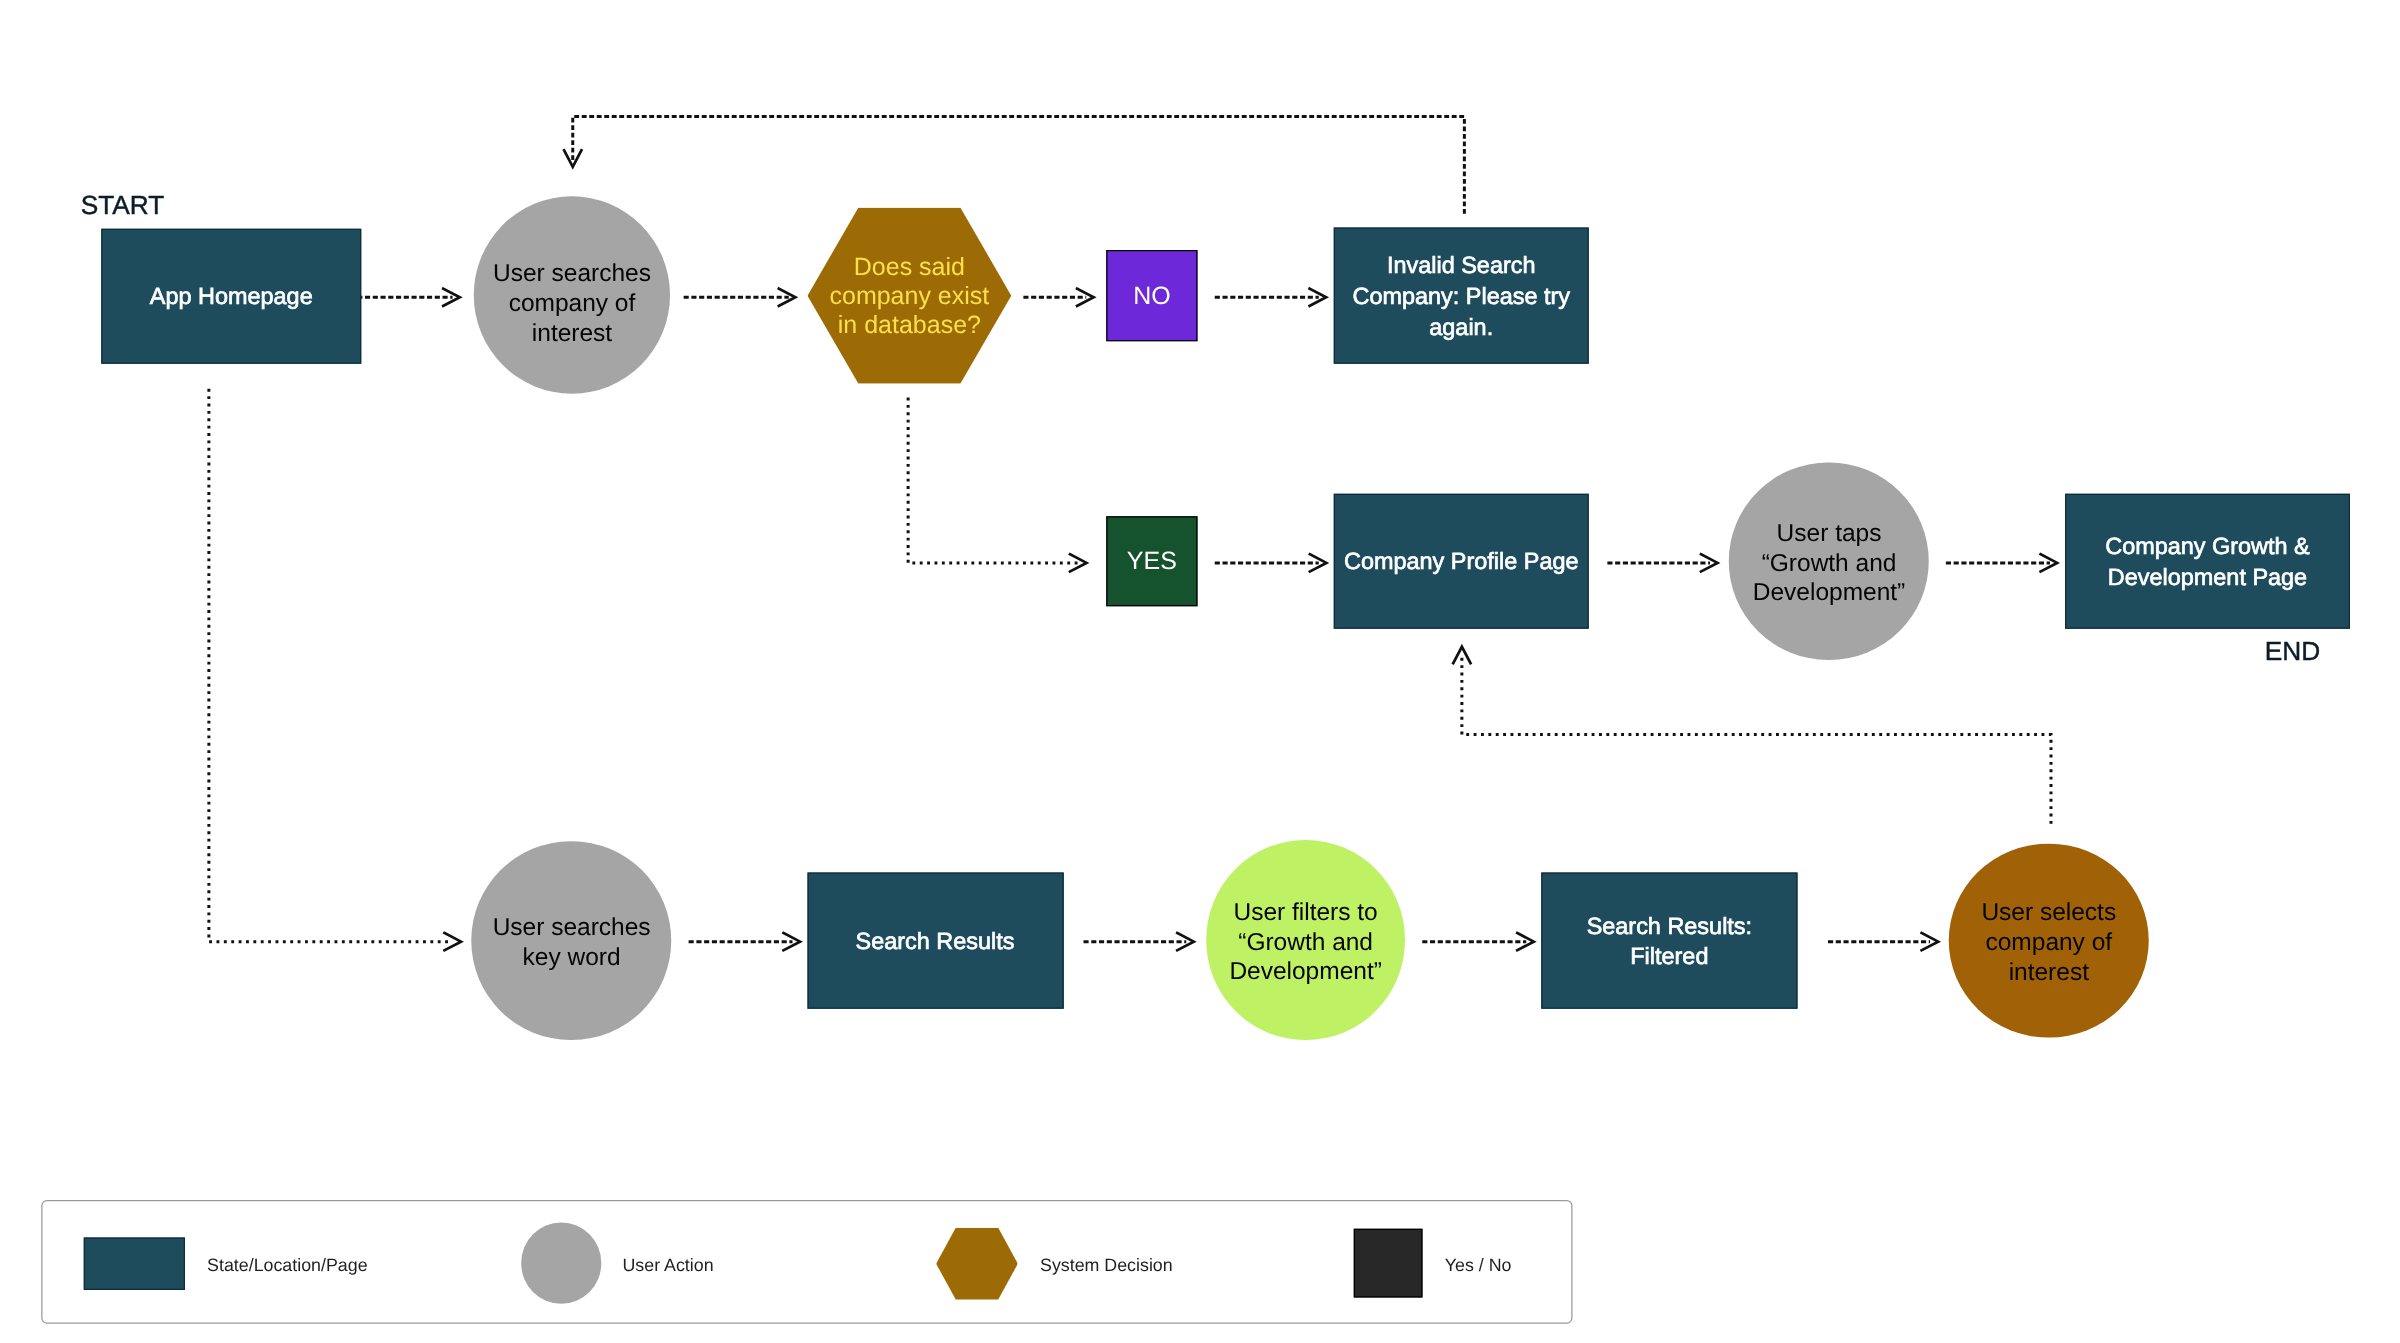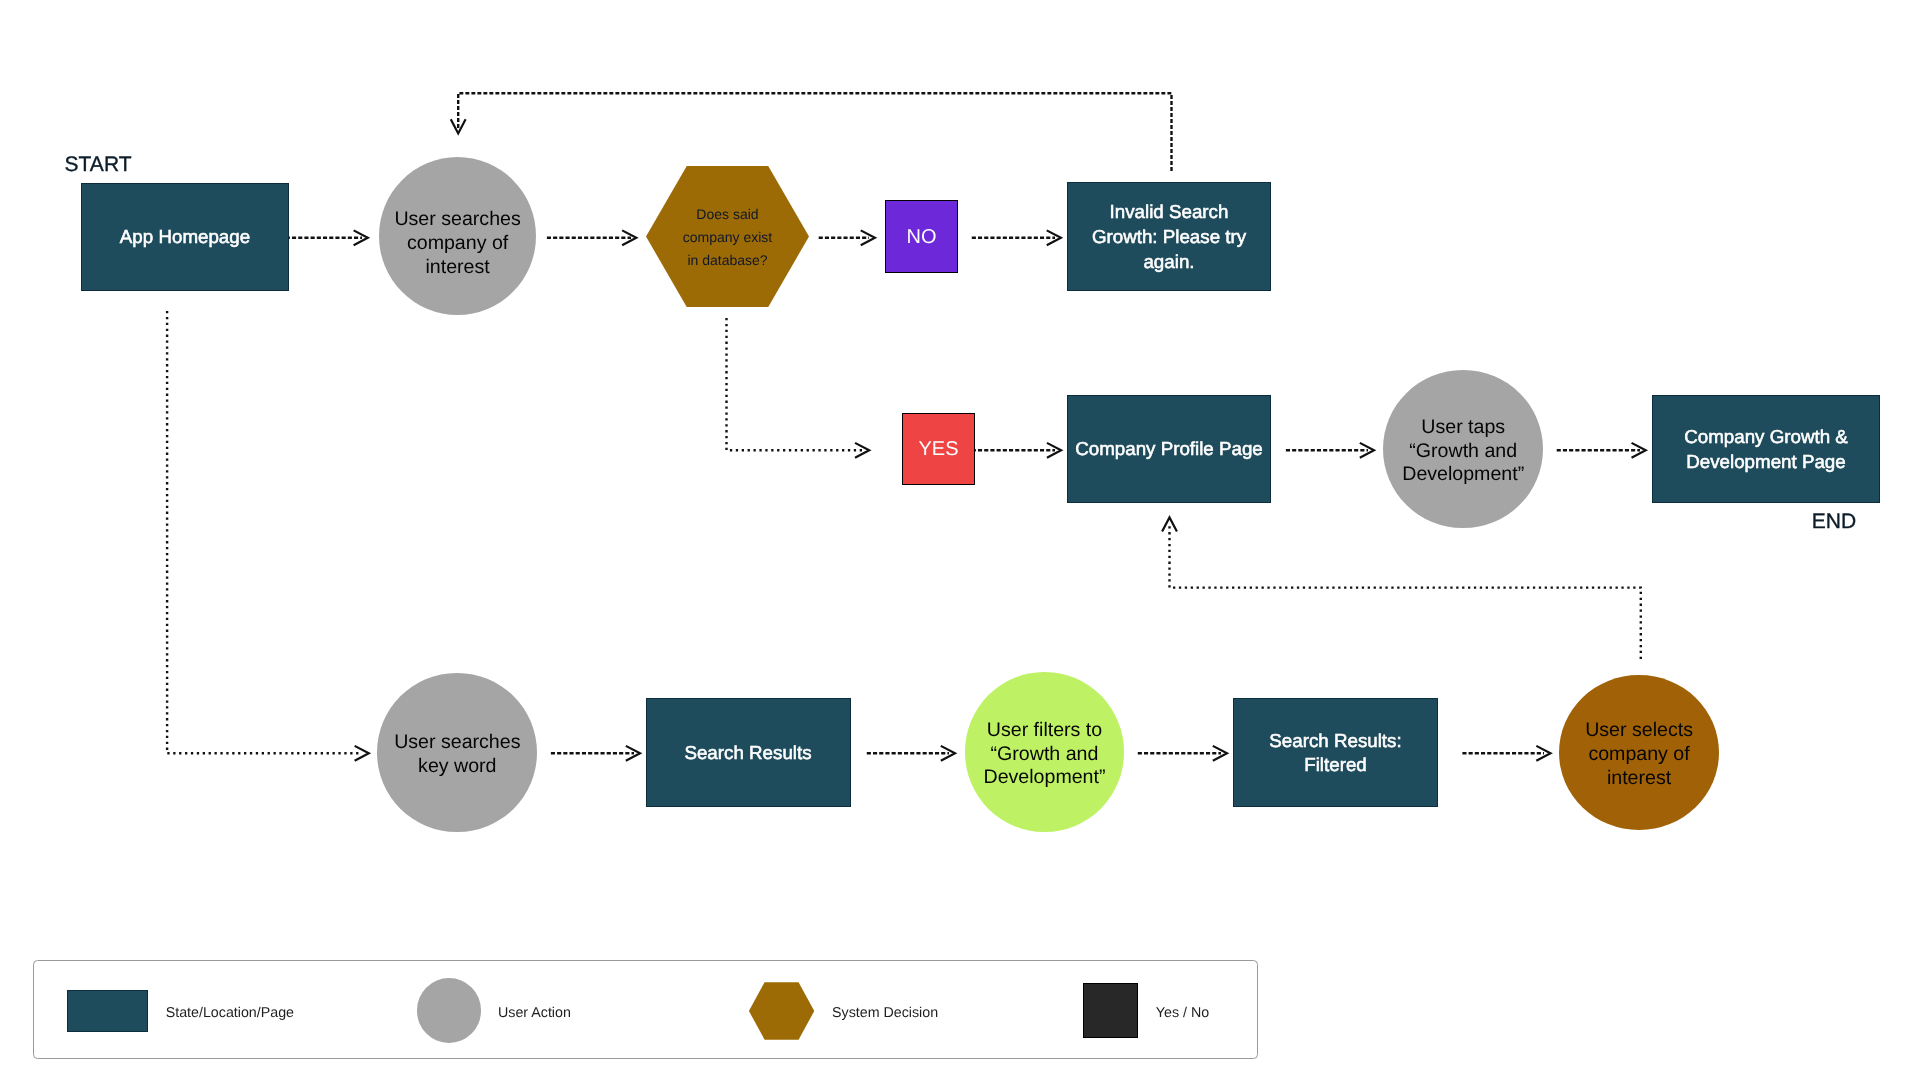--- a/index.html
+++ b/index.html
@@ -7,21 +7,21 @@
   body{width:1920px;height:1074px;overflow:hidden;font-family:"Liberation Sans",sans-serif;-webkit-font-smoothing:antialiased;text-rendering:geometricPrecision;}
   #canvas{position:relative;width:1920px;height:1074px;background:#ffffff;}
   svg.edges{position:absolute;left:0;top:0;width:1920px;height:1074px;overflow:visible;}
   .node{position:absolute;display:flex;align-items:center;justify-content:center;text-align:center;box-sizing:border-box;}
   .rectnode{color:#ffffff;font-weight:normal;font-size:18.75px;line-height:24.8px;border:1px solid #0c2d3b;-webkit-text-stroke:0.55px #ffffff;}
   .nline{display:block;}
   .circlenode .nlabel{position:relative;top:2.5px;}
   .hexnode .nlabel{position:relative;top:0.9px;}
   .rectnode .nlabel{position:relative;top:1.1px;}
   .circlenode{color:#050505;font-weight:normal;font-size:19.6px;line-height:23.7px;border-radius:50%;}
-  .hexnode{color:#0f172a;font-weight:normal;font-size:14px;line-height:23.2px;}
+  .hexnode{color:#fde047;font-weight:normal;font-size:20px;line-height:23.2px;}
   .sqnode{color:#ffffff;font-weight:normal;font-size:20px;line-height:20px;border:1px solid #000000;}
   .caplabel{position:absolute;color:#0c1d29;font-weight:normal;font-size:21px;line-height:21px;white-space:nowrap;-webkit-text-stroke:0.35px #0c1d29;}
   
   #legend{position:absolute;box-sizing:border-box;border:1.2px solid #9a9a9a;border-radius:4.5px;background:#fff;}
   .legitem{position:absolute;}
   .legtext{position:absolute;color:#1f1f1f;font-size:14.25px;white-space:nowrap;line-height:14.25px;}
 </style>
 </head>
 <body>
 
@@ -104,26 +104,26 @@
 
   <div class="node sqnode" style="left:885px;top:200px;width:73px;height:73px;background:#6d28d9;">
       <span class="nlabel">
         <span class="nline">NO</span>
       </span>
     </div>
 
   <div class="node rectnode" style="left:1067px;top:182px;width:204px;height:108.5px;background:#1f4c5c;">
       <span class="nlabel">
         <span class="nline">Invalid Search</span>
-        <span class="nline">Growth: Please try</span>
+        <span class="nline">Company: Please try</span>
         <span class="nline">again.</span>
       </span>
     </div>
 
-  <div class="node sqnode" style="left:885px;top:412.5px;width:73px;height:72.5px;background:#ef4444;margin-left:17px;">
+  <div class="node sqnode" style="left:885px;top:412.5px;width:73px;height:72.5px;background:#14532d;">
       <span class="nlabel">
         <span class="nline">YES</span>
       </span>
     </div>
 
   <div class="node rectnode" style="left:1067px;top:395px;width:204px;height:107.5px;background:#1f4c5c;">
       <span class="nlabel">
         <span class="nline">Company Profile Page</span>
       </span>
     </div>

